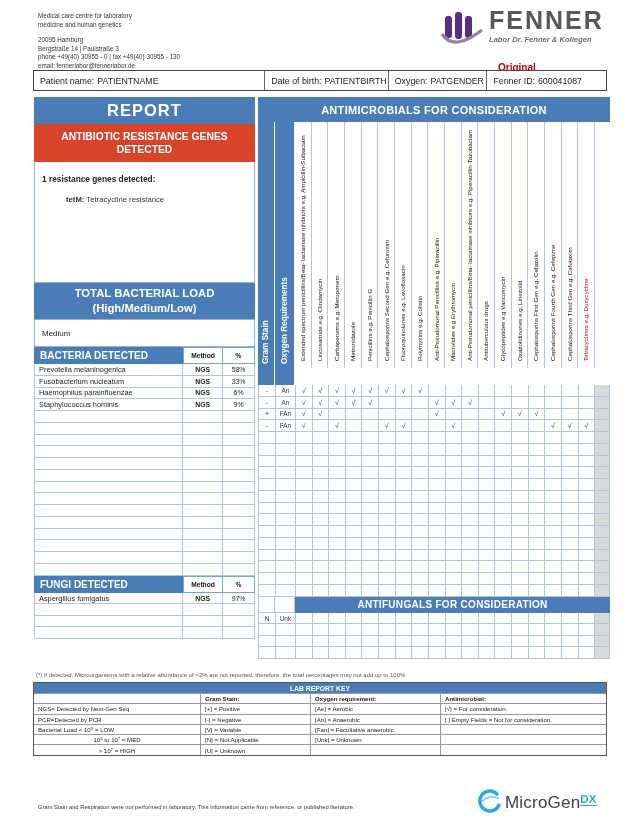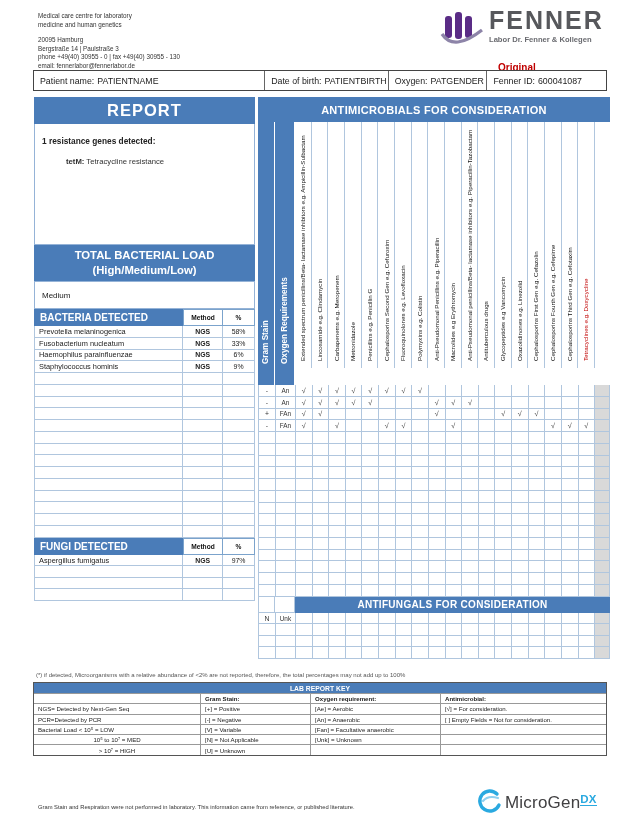--- a/index.html
+++ b/index.html
@@ -11,21 +11,21 @@
   .page{position:relative;width:640px;height:828px;background:#fff;overflow:hidden;
         font-family:"Liberation Sans",sans-serif;color:var(--ink);}
 
   
   .addr{position:absolute;left:38px;top:12px;font-size:6.3px;line-height:1.35;color:#333;}
   .addr .gap{height:7px;}
   .fenner{position:absolute;left:440px;top:8px;width:180px;}
   .fenner-row{display:flex;align-items:flex-start;}
   .fenner-text{margin-left:5px;}
   .fenner-brand{font-size:25px;font-weight:bold;color:#57585c;letter-spacing:2px;line-height:1;}
-  .fenner-sub{font-size:7.6px;font-weight:bold;color:#6a6b70;margin-top:2px;}
+  .fenner-sub{font-size:7.6px;font-weight:bold;color:#6a6b70;margin-top:2px;font-style:italic;}
   .fenner-orig{font-size:10px;font-weight:bold;color:var(--warn-text-red);margin:4px 0 0 58px;}
 
   
   .pbar{position:absolute;left:33px;top:70px;width:574px;height:21px;border:1px solid #444;
         display:flex;font-size:8.8px;box-sizing:border-box;background:#fff;}
   .pcell{display:flex;align-items:center;padding-left:6px;border-left:1px solid #666;box-sizing:border-box;white-space:nowrap;overflow:hidden;}
   .pcell:first-child{border-left:none;}
   .pcell span{margin-right:3px;}
 
   
@@ -146,20 +146,21 @@
         <span>PATGENDER</span>
       </div>
       <div class="pcell" style="width: 120px;">
         <span>Fenner ID:</span>
         <span>600041087</span>
       </div>
     </div>
 
   <div class="lp">
     <div class="blue-bar lp-title">REPORT</div>
+    <div class="lp-red">ANTIBIOTIC RESISTANCE GENES DETECTED</div>
     <div class="lp-resist">
       <div class="resist-sum">1 resistance genes detected:</div>
       <div class="gene-line">
         <span class="g">tetM:</span>
         <span>Tetracycline resistance</span>
       </div>
     </div>
     <div class="blue-bar lp-load">
       <div>TOTAL BACTERIAL LOAD</div>
       <div>(High/Medium/Low)</div>

